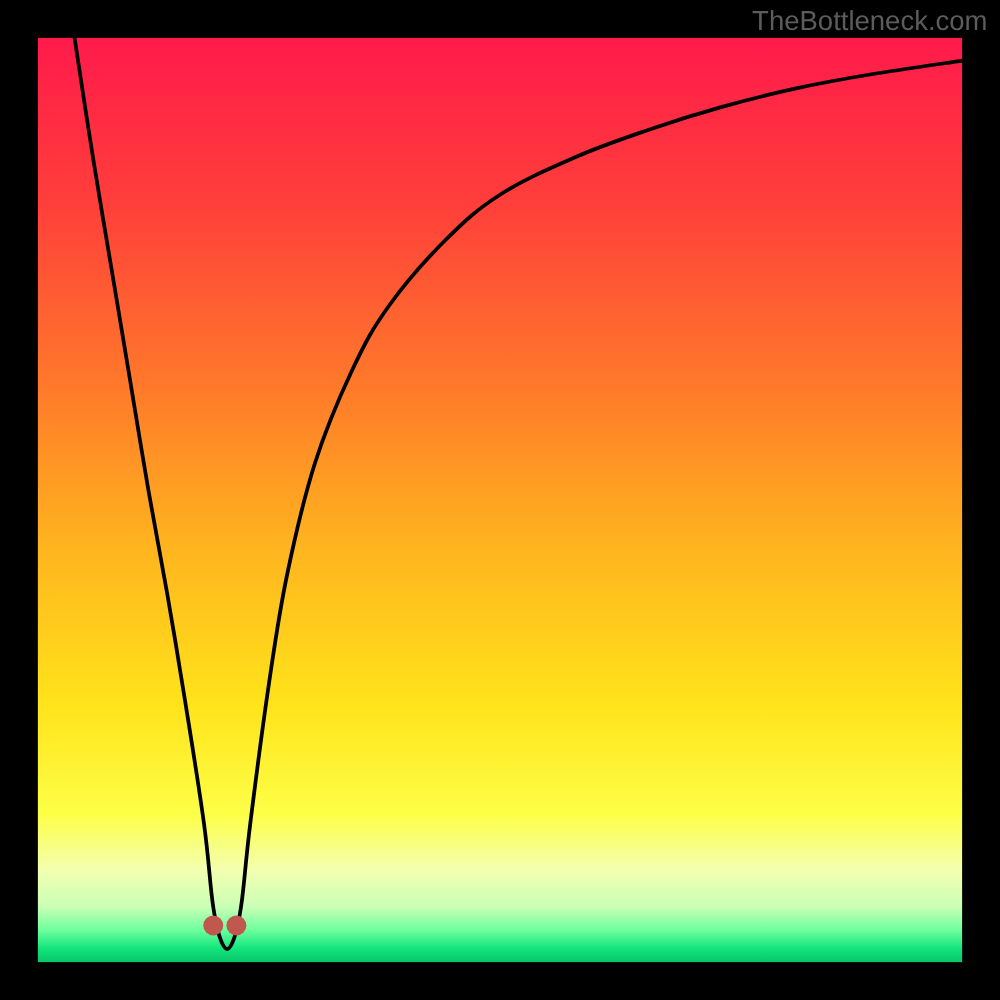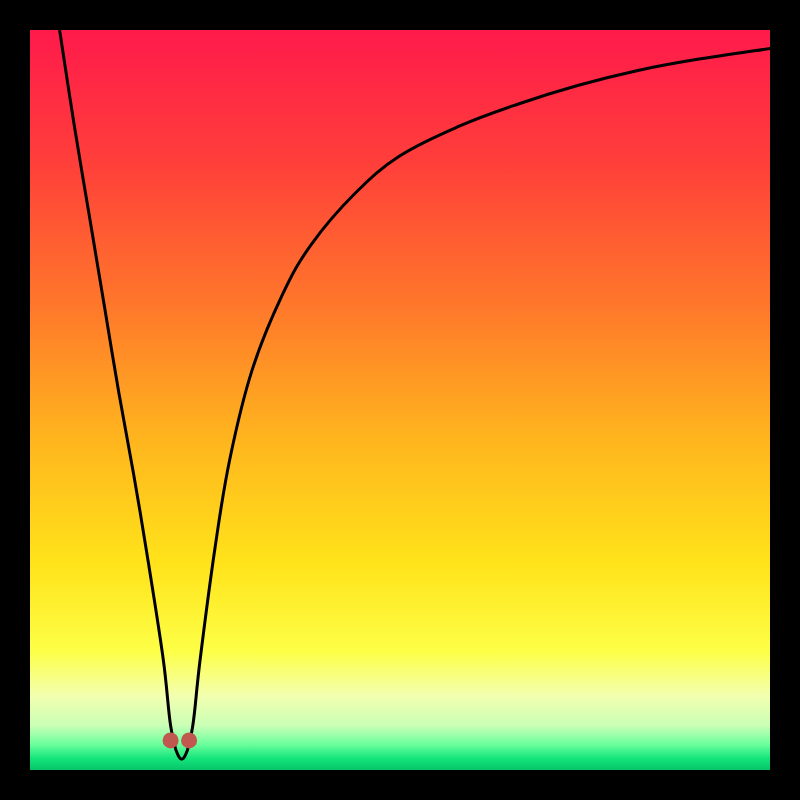--- a/index.html
+++ b/index.html
@@ -40,20 +40,21 @@
   .plot-area svg {
     display: block;
     width: 740px;
     height: 740px;
   }
 </style>
 </head>
 <body>
 
 <div class="frame">
+  <div class="watermark">TheBottleneck.com</div>
 
   <div class="plot-area">
     <svg id="chart-svg" viewBox="0 0 740 740" preserveAspectRatio="none">
       <defs>
         <linearGradient id="bg-grad" x1="0" y1="0" x2="0" y2="1">
             <stop offset="0.00%" stop-color="#ff1a4b"></stop>
             <stop offset="18.00%" stop-color="#ff3f3a"></stop>
             <stop offset="38.00%" stop-color="#ff7a2a"></stop>
             <stop offset="55.00%" stop-color="#ffb41e"></stop>
             <stop offset="72.00%" stop-color="#ffe31a"></stop>

